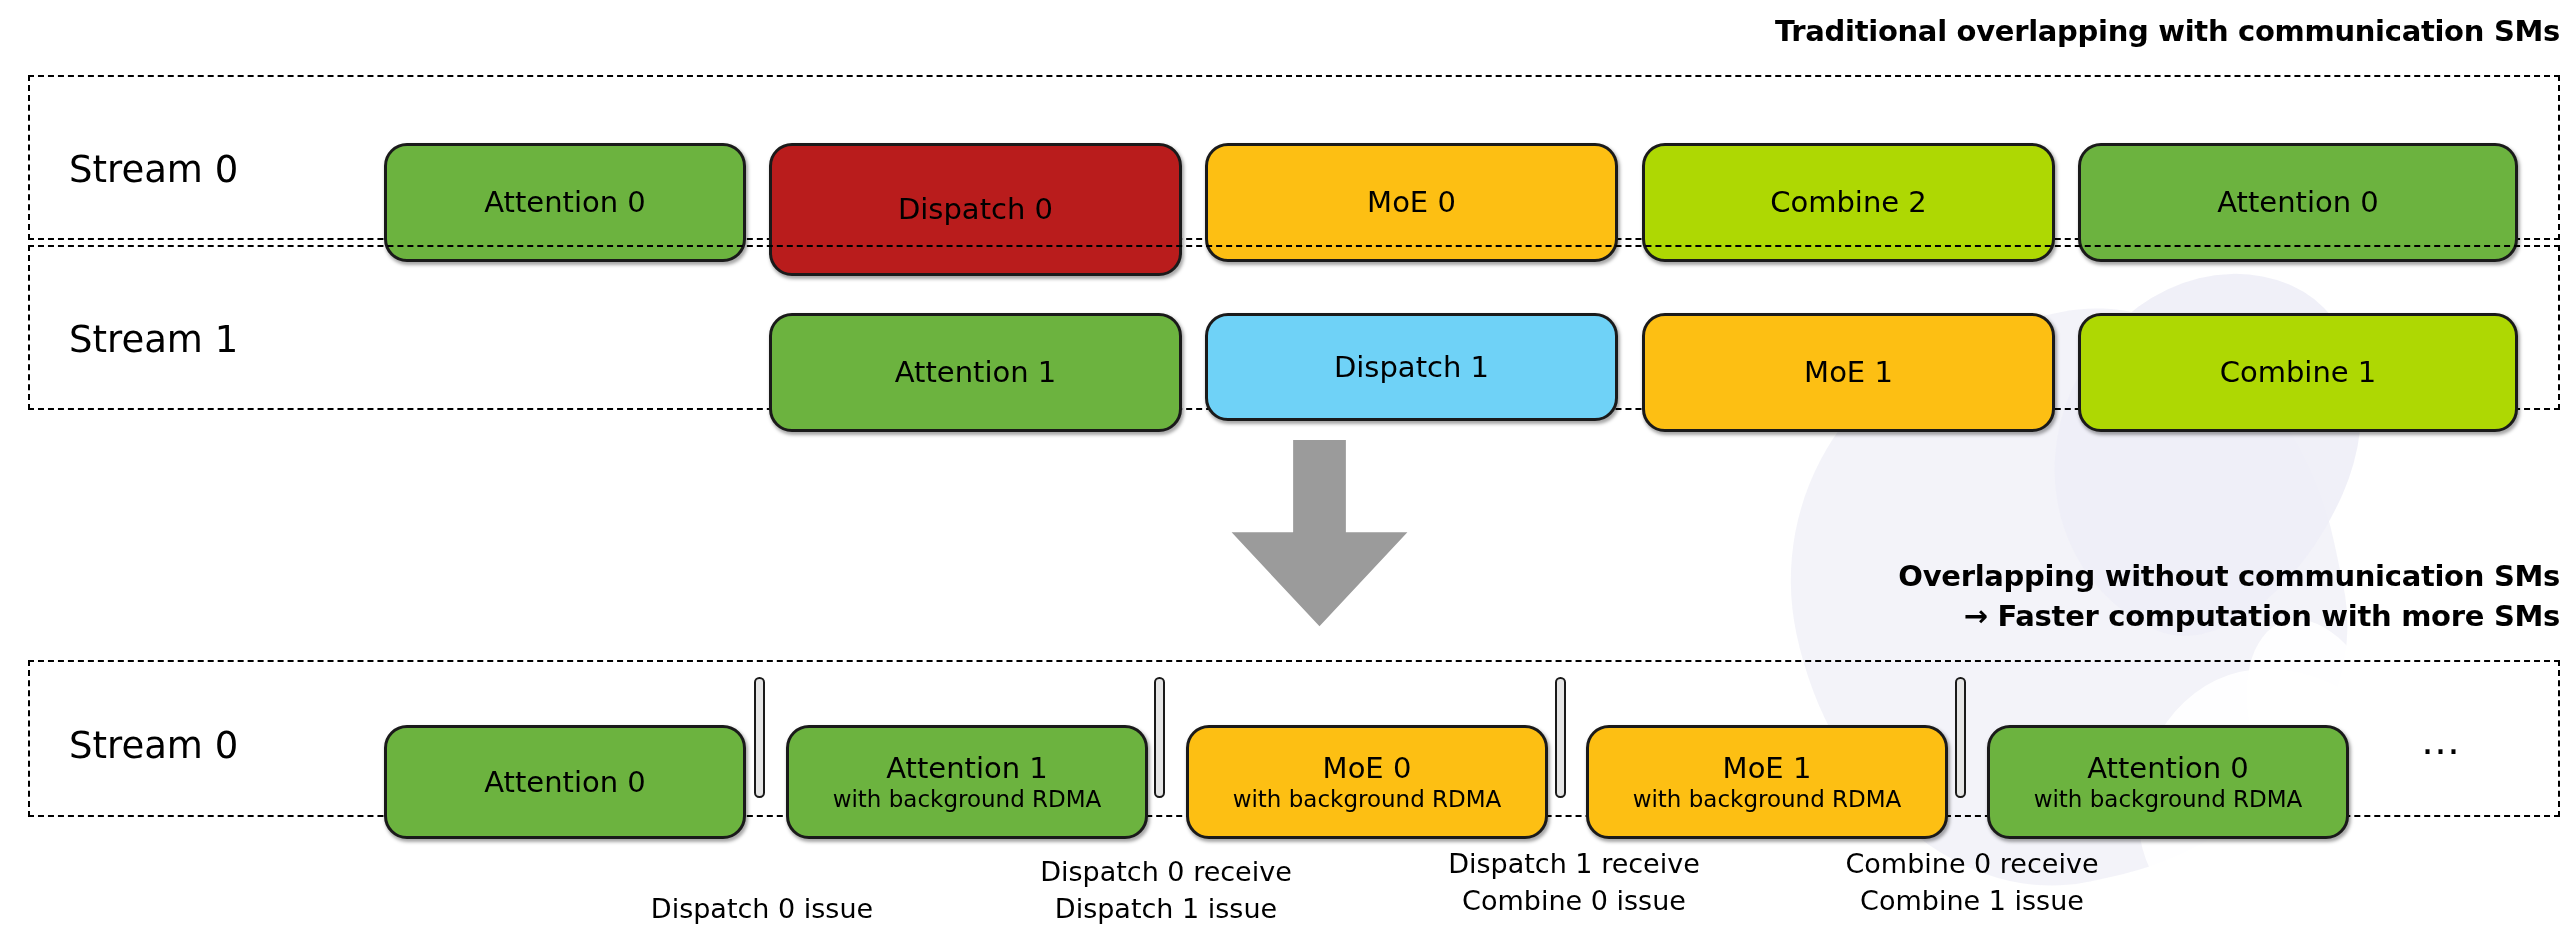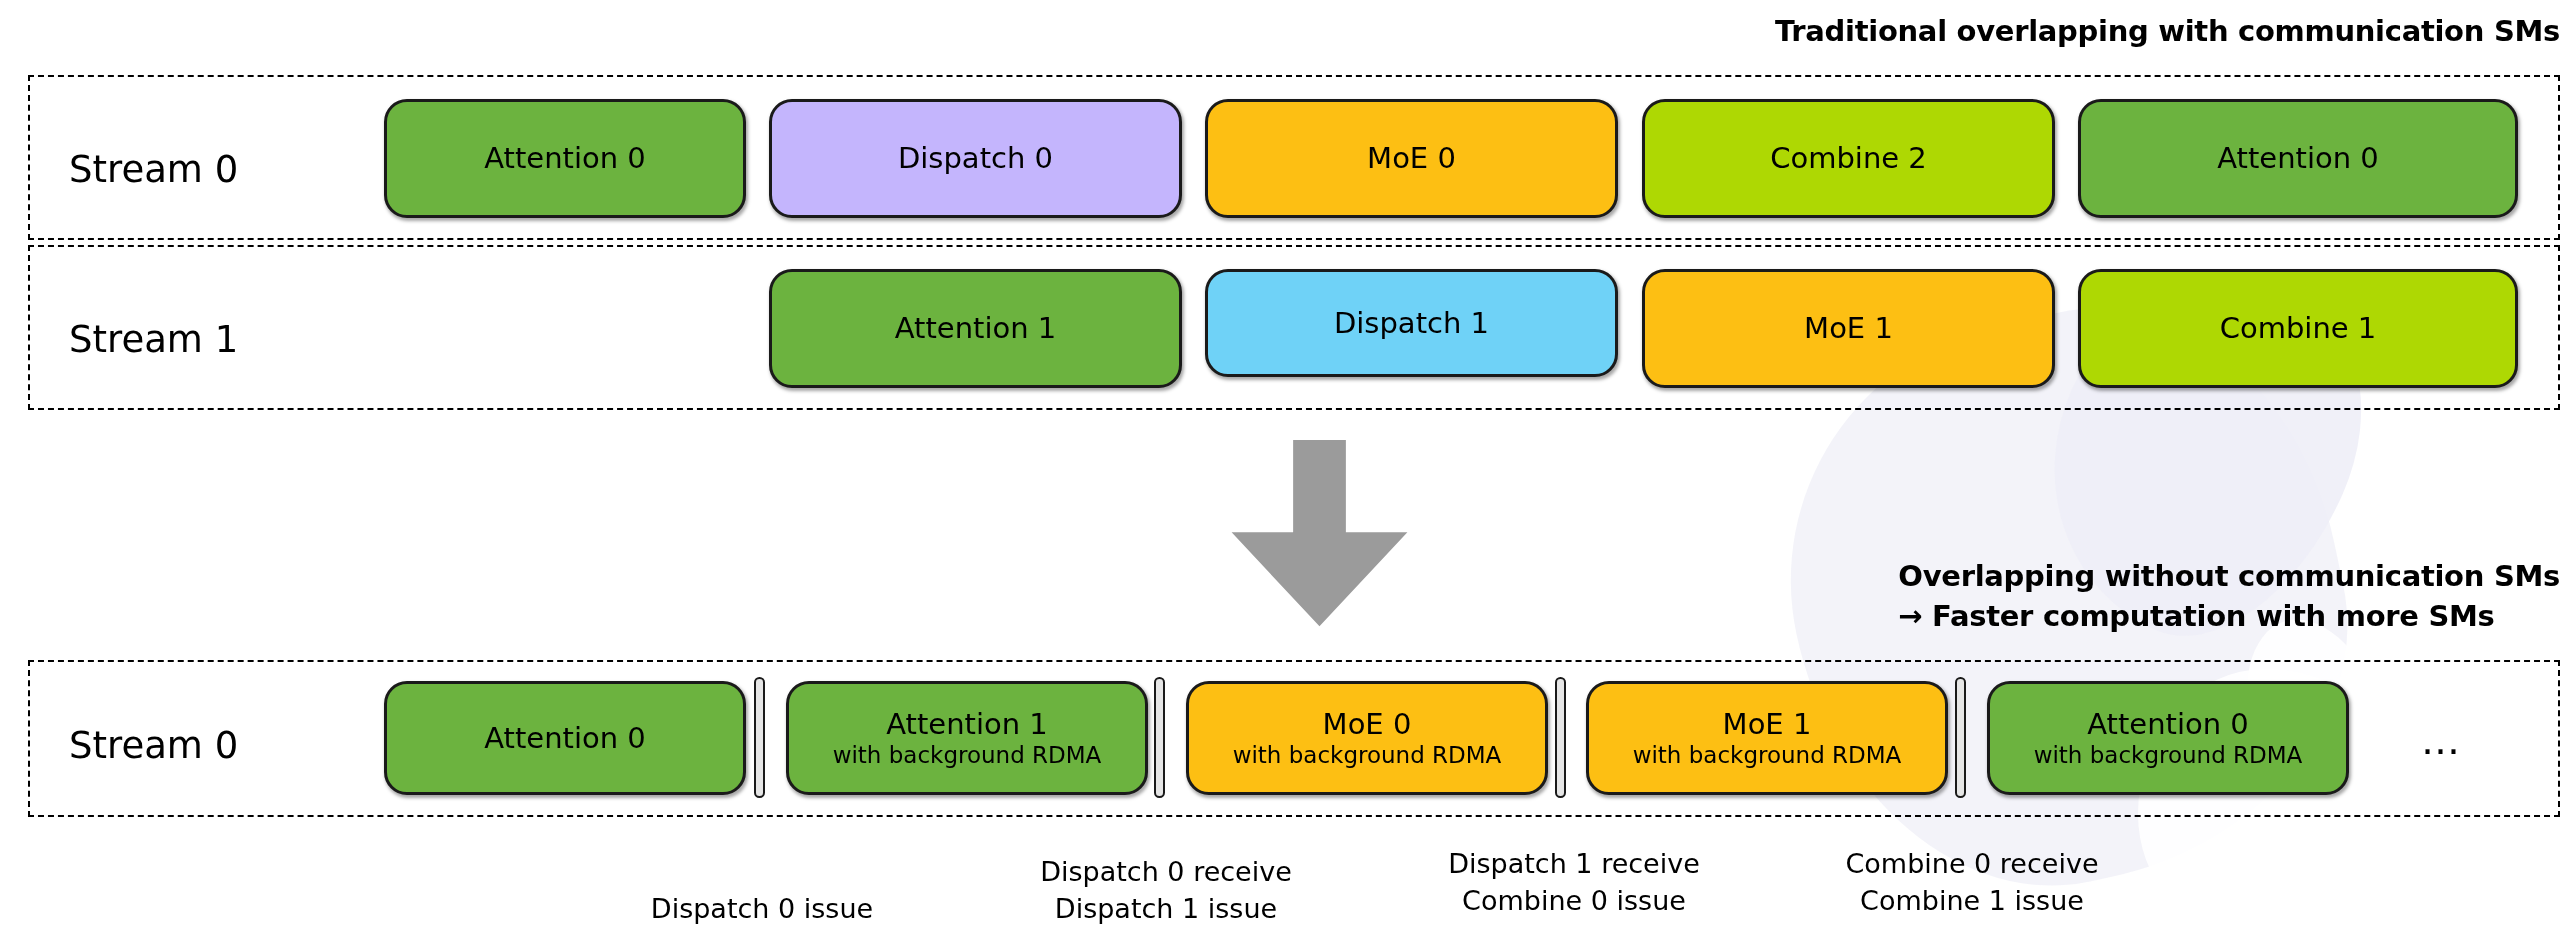--- a/index.html
+++ b/index.html
@@ -49,20 +49,21 @@
     background: #ffffff;
     transform: rotate(-18deg);
   }
 
   
   .caption {
     position: absolute;
     font-weight: bold;
     font-size: 29px;
     line-height: 40px;
+    text-align: right;
     letter-spacing: -0.3px;
     white-space: pre-line;
   }
   #caption-top { right: 16px; top: 10.6px; }
   #caption-bottom { right: 16px; top: 556px; }
 
   
   .frame {
     position: absolute;
     border: 2.6px dashed #000000;
@@ -86,20 +87,21 @@
     position: absolute;
     box-sizing: border-box;
     border: 3.5px solid #1a1a1a;
     border-radius: 23px;
     display: flex;
     flex-direction: column;
     align-items: center;
     justify-content: center;
     box-shadow: 1.8px 2.6px 3.5px rgba(0,0,0,0.35);
     overflow: hidden;
+    margin-top: 44px;
   }
   .task-title {
     font-size: 29px;
     line-height: 1.12;
     white-space: nowrap;
     color: #000000;
   }
   .task-sub {
     font-size: 23px;
     line-height: 1.15;
@@ -156,21 +158,21 @@
 <div class="watermark wm-d"></div>
 
 <div class="caption" id="caption-top">Traditional overlapping with communication SMs</div>
 
 <div class="frame" id="frame-stream0-top"></div>
 <div class="stream-label" style="left:69px; top:151px;">Stream 0</div>
 
 <div class="task-box" style="left:384px;  top:99px; width:362px; height:119px; background:#6cb33f;">
   <span class="task-title">Attention 0</span>
 </div>
-<div class="task-box" style="left:769px;  top:99px; width:413px; height:119px; background:#c4b5fd;align-items:center;">
+<div class="task-box" style="left:769px;  top:99px; width:413px; height:133px; background:#b91c1c;align-items:center;">
   <span class="task-title">Dispatch 0</span>
 </div>
 <div class="task-box" style="left:1205px; top:99px; width:413px; height:119px; background:#fdbf13;">
   <span class="task-title">MoE 0</span>
 </div>
 <div class="task-box" style="left:1642px; top:99px; width:413px; height:119px; background:#aed803;">
   <span class="task-title">Combine 2</span>
 </div>
 <div class="task-box" style="left:2078px; top:99px; width:440px; height:119px; background:#6cb33f;">
   <span class="task-title">Attention 0</span>

